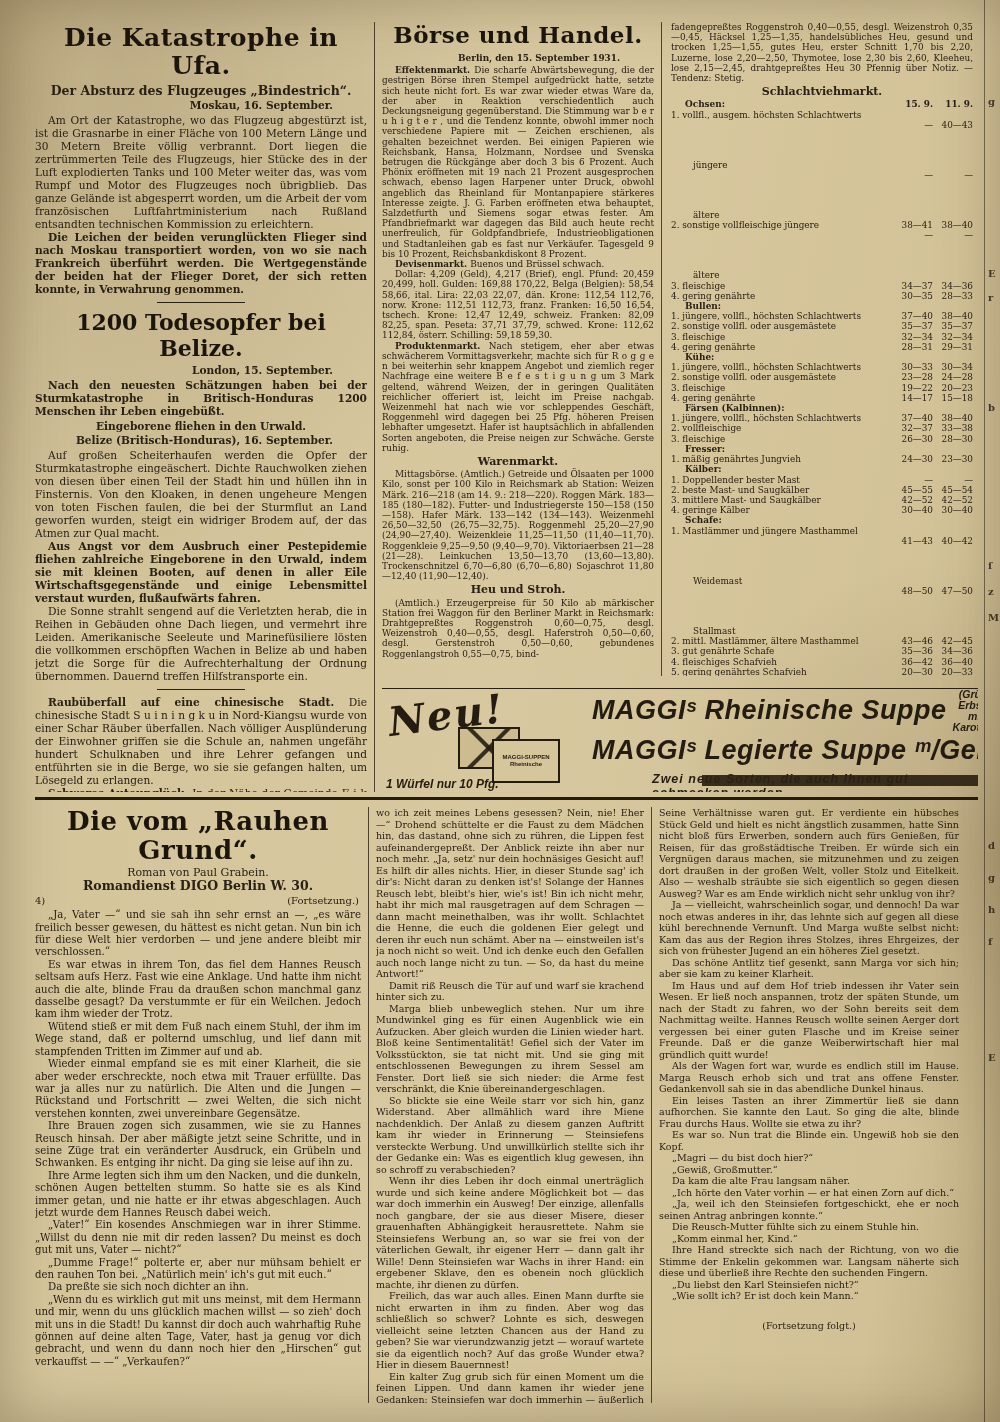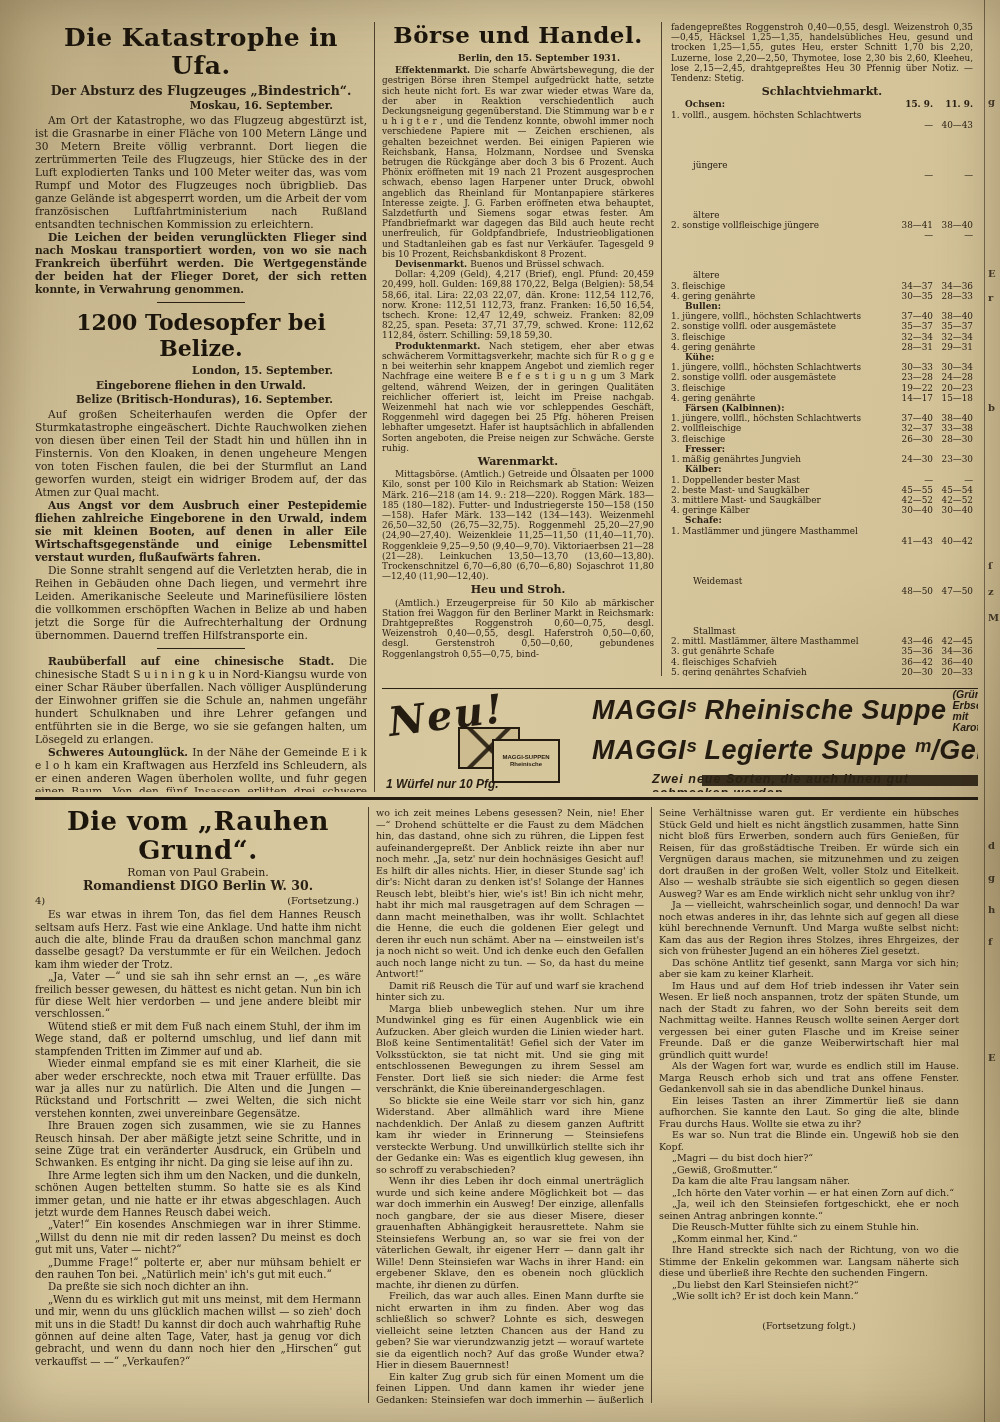--- a/index.html
+++ b/index.html
@@ -59,21 +59,21 @@
   .cubes{position:absolute;left:76px;top:38px;width:120px;height:52px;}
   .cube{position:absolute;border:2px solid #241c10;background:
       linear-gradient(45deg, rgba(36,28,16,0) 46%, rgba(36,28,16,.9) 48%, rgba(36,28,16,.9) 52%, rgba(36,28,16,0) 54%),
       linear-gradient(-45deg, rgba(36,28,16,0) 46%, rgba(36,28,16,.9) 48%, rgba(36,28,16,.9) 52%, rgba(36,28,16,0) 54%),
       #cdbc8f;}
   .cube-back{left:0;top:0;width:58px;height:38px;}
   .cube-front{left:34px;top:12px;width:64px;height:40px;background:#d6c69c;display:flex;flex-direction:column;justify-content:center;align-items:center;}
   .cube-front span{display:block;font-size:6px;font-weight:bold;line-height:7px;text-align:center;}
   .ad-price{position:absolute;left:2px;top:88px;font-style:italic;font-weight:bold;font-size:12px;border-bottom:3px solid #241c10;padding:0 4px 1px 2px;}
   .ad-main{position:absolute;left:210px;right:0;top:0;}
-  .ad-row1,.ad-row2{display:flex;align-items:center;}
+  .ad-row1,.ad-row2{display:flex;align-items:center;text-align:center;}
   .ad-brandline{font-weight:bold;font-style:italic;font-size:27px;letter-spacing:.5px;white-space:nowrap;}
   .ad-paren{display:inline-flex;flex-direction:column;margin-left:6px;font-weight:bold;font-style:italic;font-size:10.5px;line-height:11px;}
   .ad-row2{margin-top:2px;}
   .ad-tagline{margin:6px 0 0 60px;font-weight:bold;font-style:italic;font-size:12.5px;letter-spacing:1px;}
   .ad-shadowbar{position:absolute;left:110px;right:0;top:86px;height:11px;background:#2b2214;opacity:.92;}
 
   .heavy-rule{border-top:3.5px solid #241c10;margin:5px 0 7px;}
 
   
   .novel{display:flex;height:596px;overflow:hidden;}
@@ -114,20 +114,21 @@
         <div class="block para"><span class="lead"></span><span class="txt">Am Ort der Katastrophe, wo das Flugzeug abgestürzt ist, ist die Grasnarbe in einer Fläche von 100 Metern Länge und 30 Metern Breite völlig verbrannt. Dort liegen die zertrümmerten Teile des Flugzeugs, hier Stücke des in der Luft explodierten Tanks und 100 Meter weiter das, was vom Rumpf und Motor des Flugzeuges noch übrigblieb. Das ganze Gelände ist abgesperrt worden, um die Arbeit der vom französischen Luftfahrtministerium nach Rußland entsandten technischen Kommission zu erleichtern.</span></div>
 
         <div class="block para bold"><span class="lead"></span><span class="txt">Die Leichen der beiden verunglückten Flieger sind nach Moskau transportiert worden, von wo sie nach Frankreich überführt werden. Die Wertgegenstände der beiden hat der Flieger Doret, der sich retten konnte, in Verwahrung genommen.</span></div>
 
         <div class="block rule"><span class="lead"></span><span class="txt"></span></div>
 
         <div class="block title2"><span class="lead"></span><span class="txt">1200 Todesopfer bei Belize.</span></div>
 
         <div class="block dateline"><span class="lead"></span><span class="txt">London, 15. September.</span></div>
 
+        <div class="block para bold"><span class="lead"></span><span class="txt">Nach den neuesten Schätzungen haben bei der Sturmkatastrophe in Britisch-Honduras 1200 Menschen ihr Leben eingebüßt.</span></div>
 
         <div class="block subhead"><span class="lead"></span><span class="txt">Eingeborene fliehen in den Urwald.</span></div>
 
         <div class="block dateline"><span class="lead"></span><span class="txt">Belize (Britisch-Honduras), 16. September.</span></div>
 
         <div class="block para"><span class="lead"></span><span class="txt">Auf großen Scheiterhaufen werden die Opfer der Sturmkatastrophe eingeäschert. Dichte Rauchwolken ziehen von diesen über einen Teil der Stadt hin und hüllen ihn in Finsternis. Von den Kloaken, in denen ungeheure Mengen von toten Fischen faulen, die bei der Sturmflut an Land geworfen wurden, steigt ein widriger Brodem auf, der das Atmen zur Qual macht.</span></div>
 
         <div class="block para bold"><span class="lead"></span><span class="txt">Aus Angst vor dem Ausbruch einer Pestepidemie fliehen zahlreiche Eingeborene in den Urwald, indem sie mit kleinen Booten, auf denen in aller Eile Wirtschaftsgegenstände und einige Lebensmittel verstaut wurden, flußaufwärts fahren.</span></div>
 
         <div class="block para"><span class="lead"></span><span class="txt">Die Sonne strahlt sengend auf die Verletzten herab, die in Reihen in Gebäuden ohne Dach liegen, und vermehrt ihre Leiden. Amerikanische Seeleute und Marinefüsiliere lösten die vollkommen erschöpften Wachen in Belize ab und haben jetzt die Sorge für die Aufrechterhaltung der Ordnung übernommen. Dauernd treffen Hilfstransporte ein.</span></div>
@@ -492,23 +493,23 @@
     <div class="ncol n1">
       <div class="novel-title">Die vom „Rauhen Grund“.</div>
       <div class="novel-byline">Roman von Paul Grabein.</div>
       <div class="novel-service">Romandienst DIGO Berlin W. 30.</div>
       <div class="part-line">
         <span>4)</span>
         <span>(Fortsetzung.)</span>
       </div>
       <div>
 
+          <div class="block para"><span class="txt">„Ja, Vater —“ und sie sah ihn sehr ernst an —, „es wäre freilich besser gewesen, du hättest es nicht getan. Nun bin ich für diese Welt hier verdorben — und jene andere bleibt mir verschlossen.“</span></div>
+
           <div class="block para"><span class="txt">Es war etwas in ihrem Ton, das fiel dem Hannes Reusch seltsam aufs Herz. Fast wie eine Anklage. Und hatte ihm nicht auch die alte, blinde Frau da draußen schon manchmal ganz dasselbe gesagt? Da verstummte er für ein Weilchen. Jedoch kam ihm wieder der Trotz.</span></div>
-
-          <div class="block para"><span class="txt">„Ja, Vater —“ und sie sah ihn sehr ernst an —, „es wäre freilich besser gewesen, du hättest es nicht getan. Nun bin ich für diese Welt hier verdorben — und jene andere bleibt mir verschlossen.“</span></div>
 
 
           <div class="block para"><span class="txt">Wütend stieß er mit dem Fuß nach einem Stuhl, der ihm im Wege stand, daß er polternd umschlug, und lief dann mit stampfenden Tritten im Zimmer auf und ab.</span></div>
 
           <div class="block para"><span class="txt">Wieder einmal empfand sie es mit einer Klarheit, die sie aber weder erschreckte, noch etwa mit Trauer erfüllte. Das war ja alles nur zu natürlich. Die Alten und die Jungen — Rückstand und Fortschritt — zwei Welten, die sich nicht verstehen konnten, zwei unvereinbare Gegensätze.</span></div>
 
           <div class="block para"><span class="txt">Ihre Brauen zogen sich zusammen, wie sie zu Hannes Reusch hinsah. Der aber mäßigte jetzt seine Schritte, und in seine Züge trat ein veränderter Ausdruck, ein Grübeln und Schwanken. Es entging ihr nicht. Da ging sie leise auf ihn zu.</span></div>
 
           <div class="block para"><span class="txt">Ihre Arme legten sich ihm um den Nacken, und die dunkeln, schönen Augen bettelten stumm. So hatte sie es als Kind immer getan, und nie hatte er ihr etwas abgeschlagen. Auch jetzt wurde dem Hannes Reusch dabei weich.</span></div>
 

